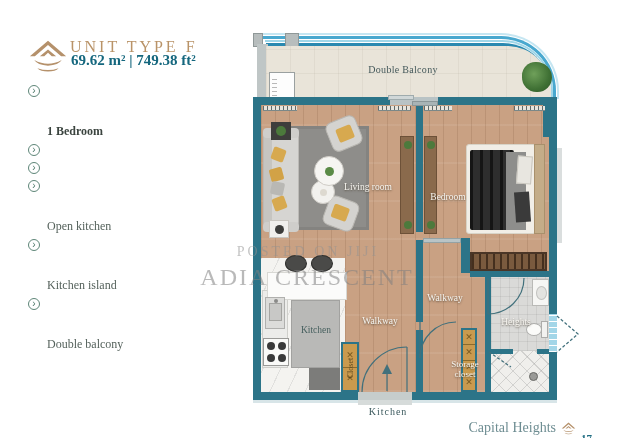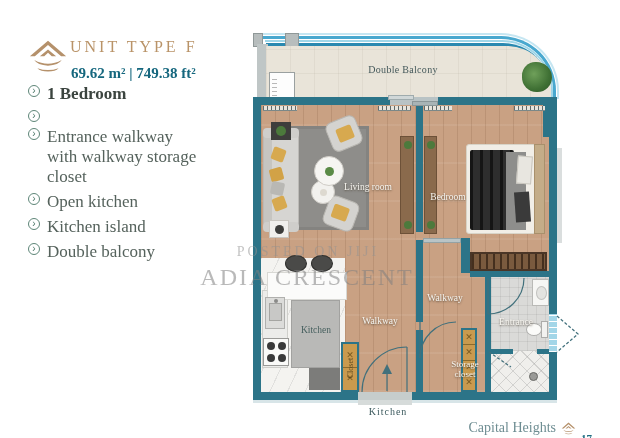--- a/index.html
+++ b/index.html
@@ -80,51 +80,50 @@
   ul.features li { display: flex; gap: 7px; margin-bottom: 5px; align-items: flex-start; }
   ul.features .bullet {
     flex: 0 0 auto;
     width: 12px; height: 12px; margin-top: 1px;
     border: 1px solid #5e8678; border-radius: 50%;
     color: #4e7a6b; font-size: 10px; line-height: 10px;
     display: flex; align-items: center; justify-content: center;
     font-family: "Liberation Sans", sans-serif;
   }
   ul.features .ftext {
-    font-size: 17px; color: #55625c; line-height: 1.18; max-width: 160px;
+    font-size: 12px; color: #55625c; line-height: 1.18; max-width: 160px; margin-top: 40px;
   }
   ul.features li.first .ftext { color: #3b443f; font-weight: bold; }
 </style>
 </head>
 <body>
 
 <svg class="abs" style="left:28px; top:32px;" width="40" height="46" viewBox="0 0 64 58">
   <g fill="#b5916b">
     <path d="M3 31 L32 6 L61 31 L53 31 L32 13 L11 31 Z"></path>
     <path d="M19 31 L32 20 L45 31 L38 31 L32 25.5 L26 31 Z"></path>
     <path d="M10 37 Q32 49 54 37 Q49 45 32 46 Q15 45 10 37 Z"></path>
     <path d="M15 50 Q32 56 49 50 Q44 55 32 55.5 Q20 55 15 50 Z"></path>
   </g>
 </svg>
 
 <div class="abs" style="left:70px; top:38px; font-size:16px; letter-spacing:3px; color:#b99368;">UNIT TYPE F</div>
 
-<div class="abs" style="left:71px; top:65px; font-size:15px; font-weight:bold; color:#15677e;">69.62 m² | 749.38 ft²</div>
+<div class="abs" style="left:71px; top:52px; font-size:15px; font-weight:bold; color:#15677e;">69.62 m² | 749.38 ft²</div>
 
 <ul class="features">
   <li class="first">
     <span class="bullet">›</span>
     <span class="ftext">1 Bedroom</span>
   </li>
   <li>
     <span class="bullet">›</span>
   </li>
   <li>
     <span class="bullet">›</span>
-    <span class="ftext">Entrance walkway  with walkway storage closet</span>
   </li>
   <li>
     <span class="bullet">›</span>
     <span class="ftext">Open kitchen</span>
   </li>
   <li>
     <span class="bullet">›</span>
     <span class="ftext">Kitchen island</span>
   </li>
   <li>
@@ -291,21 +290,21 @@
     <polygon points="382,374 387,364 392,374" fill="#41707c"></polygon>
   </svg>
 
   <div class="label dark" style="left:403px; top:69px; font-size:10px; letter-spacing:0.3px;">Double Balcony</div>
   <div class="label" style="left:368px; top:187px;">Living room</div>
   <div class="label" style="left:448px; top:197px;">Bedroom</div>
   <div class="label dark" style="left:316px; top:330px; color:#47605f;">Kitchen</div>
   <div class="label" style="left:380px; top:321px;">Walkway</div>
   <div class="label" style="left:445px; top:298px;">Walkway</div>
   <div class="label" style="left:465px; top:369px; white-space:normal; width:48px; font-size:9px; line-height:1.15;">Storage closet</div>
-  <div class="label" style="left:516px; top:322px;">Entrance</div>
+  <div class="label" style="left:516px; top:322px;">Heights</div>
   <div class="label dark" style="left:388px; top:411px; font-size:10px; letter-spacing:1px; color:#3c5a5e;">Kitchen</div>
 </div>
 
 <div class="abs" style="left:308px; top:244px; transform:translateX(-50%); font-size:14px; letter-spacing:3px; color:rgba(145,145,145,0.55); z-index:50; white-space:nowrap;">POSTED ON JIJI</div>
 <div class="abs" style="left:307px; top:264px; transform:translateX(-50%); font-size:24px; letter-spacing:2px; color:rgba(128,128,128,0.55); z-index:50; white-space:nowrap;">ADIA CRESCENT</div>
 
 <div class="abs" style="left:440px; top:412px; width:152px; display:flex; justify-content:flex-end; align-items:center; gap:5px; z-index:55;">
   <span style="font-size:14px; color:#6e8d92;">Capital Heights</span>
   <svg width="15" height="14" viewBox="0 0 64 58">
     <g fill="#b5916b">

